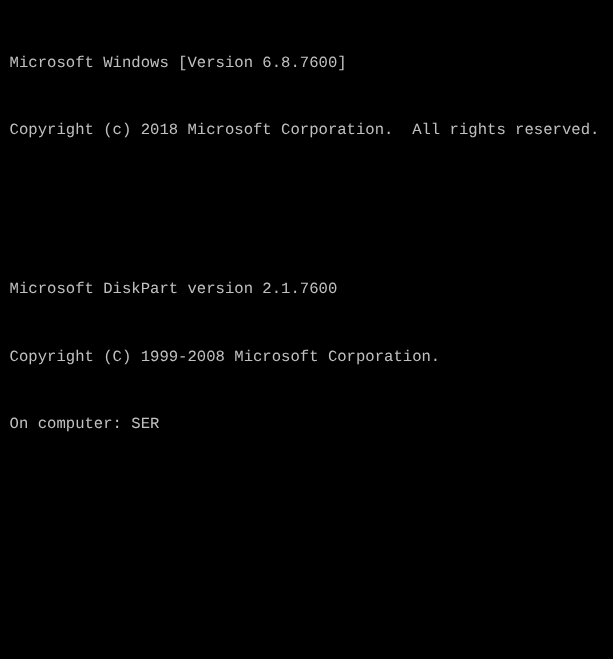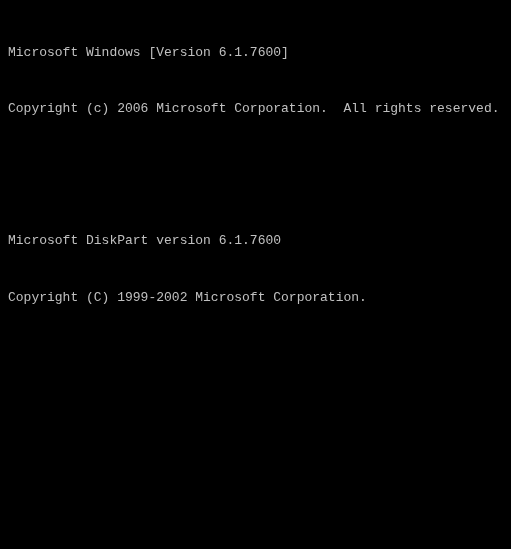--- a/index.html
+++ b/index.html
@@ -25,26 +25,27 @@
       display: block;
     }
     @keyframes blink {
       50% { opacity: 0; }
     }
   </style>
 </head>
 <body>
 
 <div class="terminal">
-  <span class="line">Microsoft Windows [Version 6.1.7600]</span>
-  <span class="line">Copyright (c) 2006 Microsoft Corporation.  All rights reserved.</span>
+  <span class="line">Microsoft Windows [Version 6.8.7600]</span>
+  <span class="line">Copyright (c) 2018 Microsoft Corporation.  All rights reserved.</span>
   <span class="line"></span>
   <span class="line"></span>
-  <span class="line">Microsoft DiskPart version 6.1.7600</span>
-  <span class="line">Copyright (C) 1999-2002 Microsoft Corporation.</span>
+  <span class="line">Microsoft DiskPart version 2.1.7600</span>
+  <span class="line">Copyright (C) 1999-2008 Microsoft Corporation.</span>
+  <span class="line">On computer: SER</span>
   <span class="line"></span>
   <span class="line"></span>
   
   
   
   
   
   
   <span class="line"></span>
   

